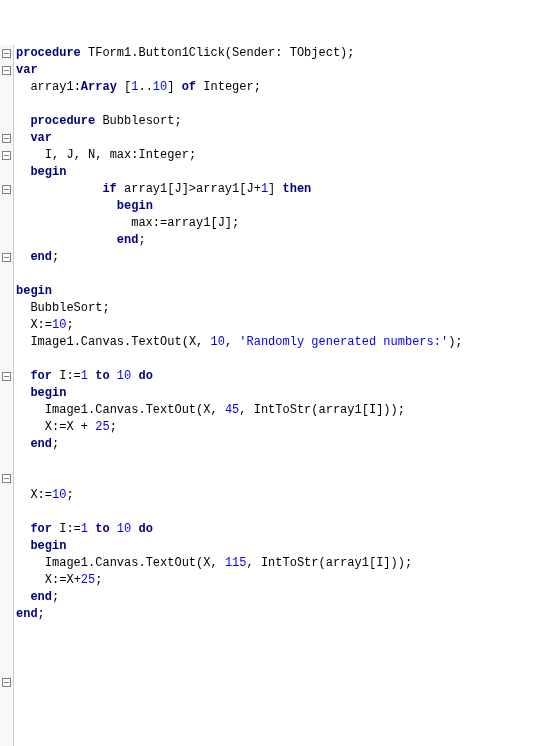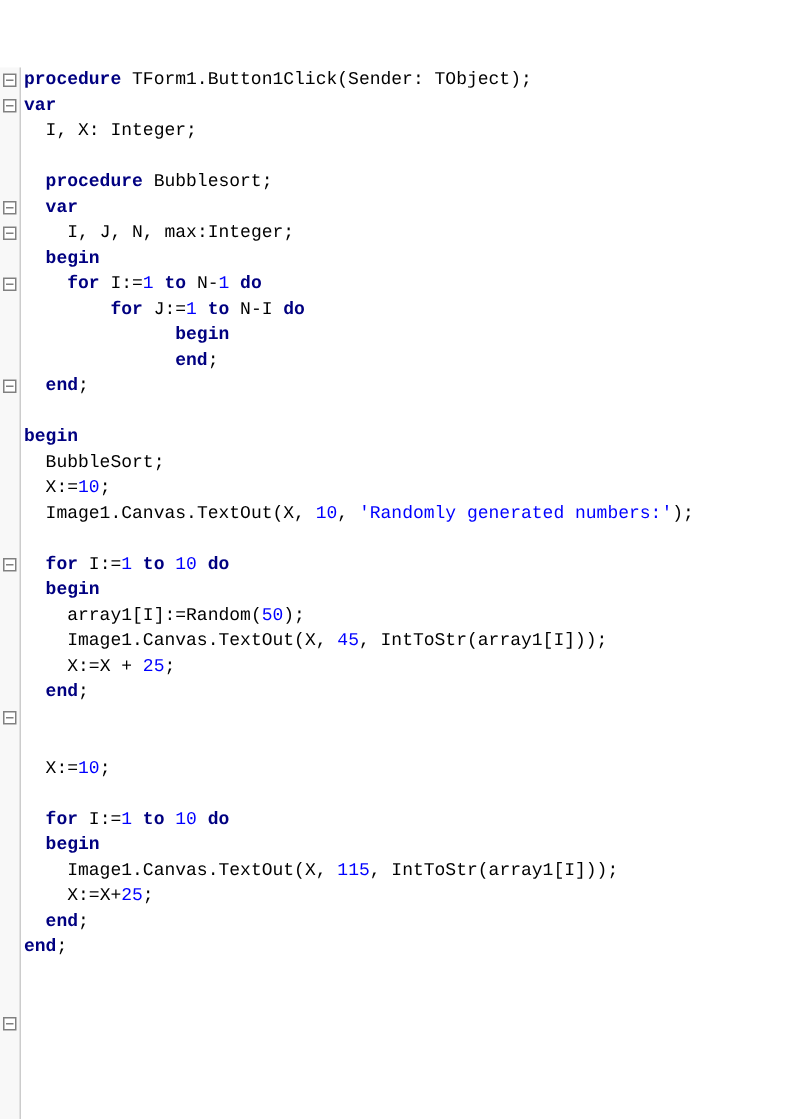--- a/index.html
+++ b/index.html
@@ -123,40 +123,39 @@
         <div class="fold"></div>
       </div>
       <div class="gutter-mark"></div>
       <div class="gutter-mark"></div>
       <div class="gutter-mark"></div>
       <div class="gutter-mark"></div>
     </div>
   <div class="code" id="code">
       <div class="line"><span class="kw">procedure</span><span class="op"> </span><span class="ident">TForm1</span><span class="op">.</span><span class="ident">Button1Click</span><span class="op">(</span><span class="ident">Sender</span><span class="op">: </span><span class="ident">TObject</span><span class="op">);</span></div>
       <div class="line"><span class="kw">var</span></div>
-      <div class="line">  <span class="ident">I</span><span class="op">, </span><span class="ident">X</span><span class="op">: </span><span class="ident">Integer</span><span class="op">;</span></div>
+      <div class="line">  <span class="ident">array1</span><span class="op">:</span><span class="kw">Array</span><span class="op"> [</span><span class="num">1</span><span class="op">..</span><span class="num">10</span><span class="op">] </span><span class="kw">of</span><span class="op"> </span><span class="ident">Integer</span><span class="op">;</span></div>
       <div class="line"></div>
       <div class="line">  <span class="kw">procedure</span><span class="op"> </span><span class="ident">Bubblesort</span><span class="op">;</span></div>
       <div class="line">  <span class="kw">var</span></div>
       <div class="line">    <span class="ident">I</span><span class="op">, </span><span class="ident">J</span><span class="op">, </span><span class="ident">N</span><span class="op">, </span><span class="ident">max</span><span class="op">:</span><span class="ident">Integer</span><span class="op">;</span></div>
       <div class="line">  <span class="kw">begin</span></div>
-      <div class="line">    <span class="kw">for</span><span class="op"> </span><span class="ident">I</span><span class="op">:=</span><span class="num">1</span><span class="op"> </span><span class="kw">to</span><span class="op"> </span><span class="ident">N</span><span class="op">-</span><span class="num">1</span><span class="op"> </span><span class="kw">do</span></div>
-      <div class="line">        <span class="kw">for</span><span class="op"> </span><span class="ident">J</span><span class="op">:=</span><span class="num">1</span><span class="op"> </span><span class="kw">to</span><span class="op"> </span><span class="ident">N</span><span class="op">-</span><span class="ident">I</span><span class="op"> </span><span class="kw">do</span></div>
+      <div class="line">            <span class="kw">if</span><span class="op"> </span><span class="ident">array1</span><span class="op">[</span><span class="ident">J</span><span class="op">]&gt;</span><span class="ident">array1</span><span class="op">[</span><span class="ident">J</span><span class="op">+</span><span class="num">1</span><span class="op">] </span><span class="kw">then</span></div>
       <div class="line">              <span class="kw">begin</span></div>
+      <div class="line">                <span class="ident">max</span><span class="op">:=</span><span class="ident">array1</span><span class="op">[</span><span class="ident">J</span><span class="op">];</span></div>
       <div class="line">              <span class="kw">end</span><span class="op">;</span></div>
       <div class="line">  <span class="kw">end</span><span class="op">;</span></div>
       <div class="line"></div>
       <div class="line"><span class="kw">begin</span></div>
       <div class="line">  <span class="ident">BubbleSort</span><span class="op">;</span></div>
       <div class="line">  <span class="ident">X</span><span class="op">:=</span><span class="num">10</span><span class="op">;</span></div>
       <div class="line">  <span class="ident">Image1</span><span class="op">.</span><span class="ident">Canvas</span><span class="op">.</span><span class="ident">TextOut</span><span class="op">(</span><span class="ident">X</span><span class="op">, </span><span class="num">10</span><span class="op">, </span><span class="str">'Randomly generated numbers:'</span><span class="op">);</span></div>
       <div class="line"></div>
       <div class="line">  <span class="kw">for</span><span class="op"> </span><span class="ident">I</span><span class="op">:=</span><span class="num">1</span><span class="op"> </span><span class="kw">to</span><span class="op"> </span><span class="num">10</span><span class="op"> </span><span class="kw">do</span></div>
       <div class="line">  <span class="kw">begin</span></div>
-      <div class="line">    <span class="ident">array1</span><span class="op">[</span><span class="ident">I</span><span class="op">]:=</span><span class="ident">Random</span><span class="op">(</span><span class="num">50</span><span class="op">);</span></div>
       <div class="line">    <span class="ident">Image1</span><span class="op">.</span><span class="ident">Canvas</span><span class="op">.</span><span class="ident">TextOut</span><span class="op">(</span><span class="ident">X</span><span class="op">, </span><span class="num">45</span><span class="op">, </span><span class="ident">IntToStr</span><span class="op">(</span><span class="ident">array1</span><span class="op">[</span><span class="ident">I</span><span class="op">]));</span></div>
       <div class="line">    <span class="ident">X</span><span class="op">:=</span><span class="ident">X</span><span class="op"> + </span><span class="num">25</span><span class="op">;</span></div>
       <div class="line">  <span class="kw">end</span><span class="op">;</span></div>
       <div class="line"></div>
       <div class="line"></div>
       <div class="line">  <span class="ident">X</span><span class="op">:=</span><span class="num">10</span><span class="op">;</span></div>
       <div class="line"></div>
       <div class="line">  <span class="kw">for</span><span class="op"> </span><span class="ident">I</span><span class="op">:=</span><span class="num">1</span><span class="op"> </span><span class="kw">to</span><span class="op"> </span><span class="num">10</span><span class="op"> </span><span class="kw">do</span></div>
       <div class="line">  <span class="kw">begin</span></div>
       <div class="line">    <span class="ident">Image1</span><span class="op">.</span><span class="ident">Canvas</span><span class="op">.</span><span class="ident">TextOut</span><span class="op">(</span><span class="ident">X</span><span class="op">, </span><span class="num">115</span><span class="op">, </span><span class="ident">IntToStr</span><span class="op">(</span><span class="ident">array1</span><span class="op">[</span><span class="ident">I</span><span class="op">]));</span></div>

